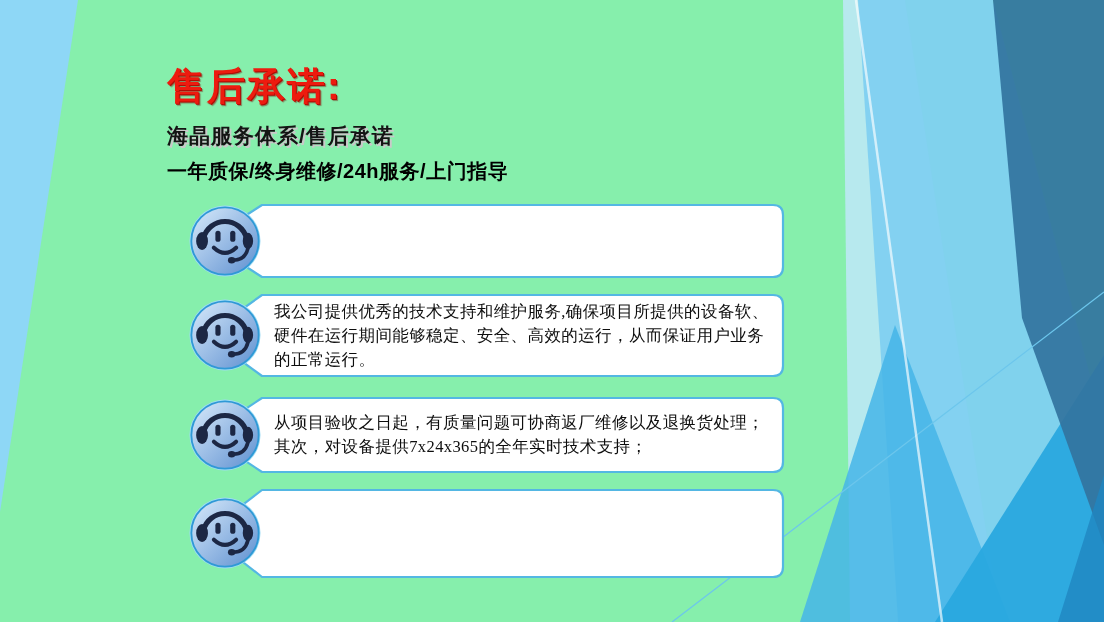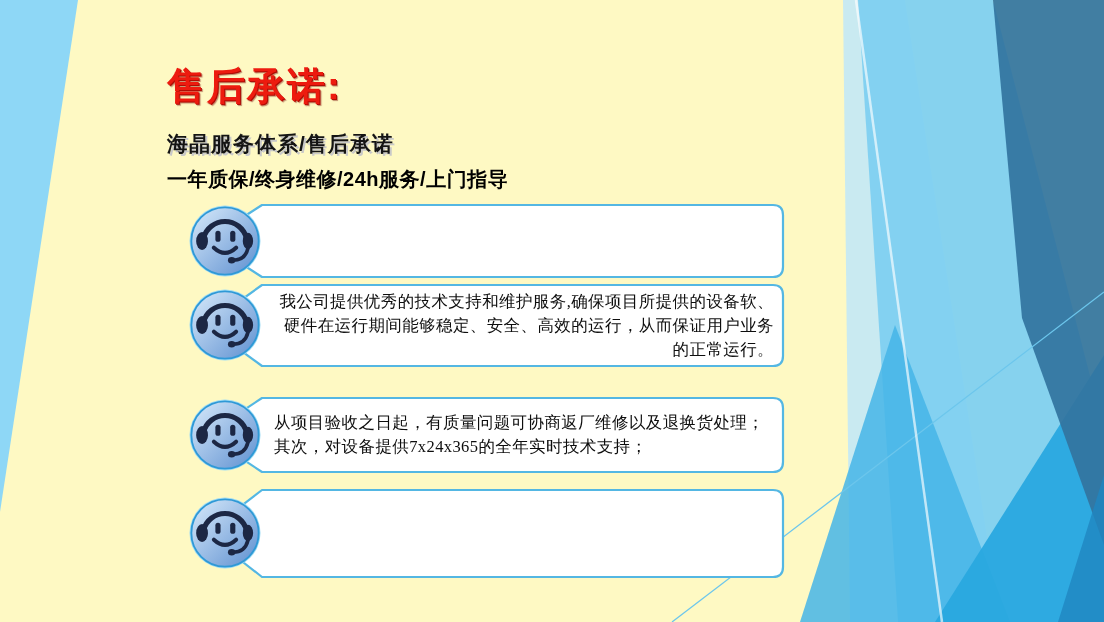--- a/index.html
+++ b/index.html
@@ -1,35 +1,35 @@
 <!DOCTYPE html>
 <html><head>
 <meta charset="utf-8">
 <style>
   html,body{margin:0;padding:0;background:#ffffff;}
   body{font-family:"Liberation Sans","DejaVu Sans",sans-serif;}
-  .stage{position:relative;width:1104px;height:622px;background:#fef9c3;overflow:hidden;}
+  .stage{position:relative;width:1104px;height:622px;background:#86efac;overflow:hidden;}
   .bg-decor{position:absolute;inset:0;z-index:0;}
   .content{position:absolute;inset:0;z-index:2;}
   .header{position:absolute;left:167px;top:66px;}
   .slide-title{
     color:#ed1b0f;font-size:38px;font-weight:900;letter-spacing:2px;
     text-shadow:1px 1px 0 #b00d05, 2px 2px 1px rgba(120,8,4,.45);
     line-height:1.1;margin:0;
   }
   .slide-subtitle{
-    color:#141414;font-size:21px;font-weight:600;margin-top:22px;
+    color:#141414;font-size:21px;font-weight:600;margin-top:14px;
     text-shadow:2px 2px 0 #c9c9c9;letter-spacing:1px;
   }
   .slide-heading{
     color:#000;font-size:20px;font-weight:800;margin-top:8px;letter-spacing:.5px;
   }
   .row{position:absolute;left:188px;width:598px;}
   .row-1{top:203px;height:76px;}
-  .row-2{top:283px;height:85px;text-align:right;}
+  .row-2{top:293px;height:85px;}
   .row-3{top:396px;height:78px;}
   .row-4{top:488px;height:91px;}
   .bubble{position:absolute;left:0;top:0;}
   .agent{position:absolute;left:0;width:74px;height:74px;}
   .row-1 .agent{top:1px;} .row-2 .agent{top:5px;}
   .row-3 .agent{top:2px;} .row-4 .agent{top:8px;}
   .promise-text{
     position:absolute;left:86px;right:12px;top:50%;transform:translateY(-50%);
     font-family:"Liberation Serif","DejaVu Serif",serif;
     font-size:16.5px;line-height:24px;color:#0d0d0d;letter-spacing:.4px;

